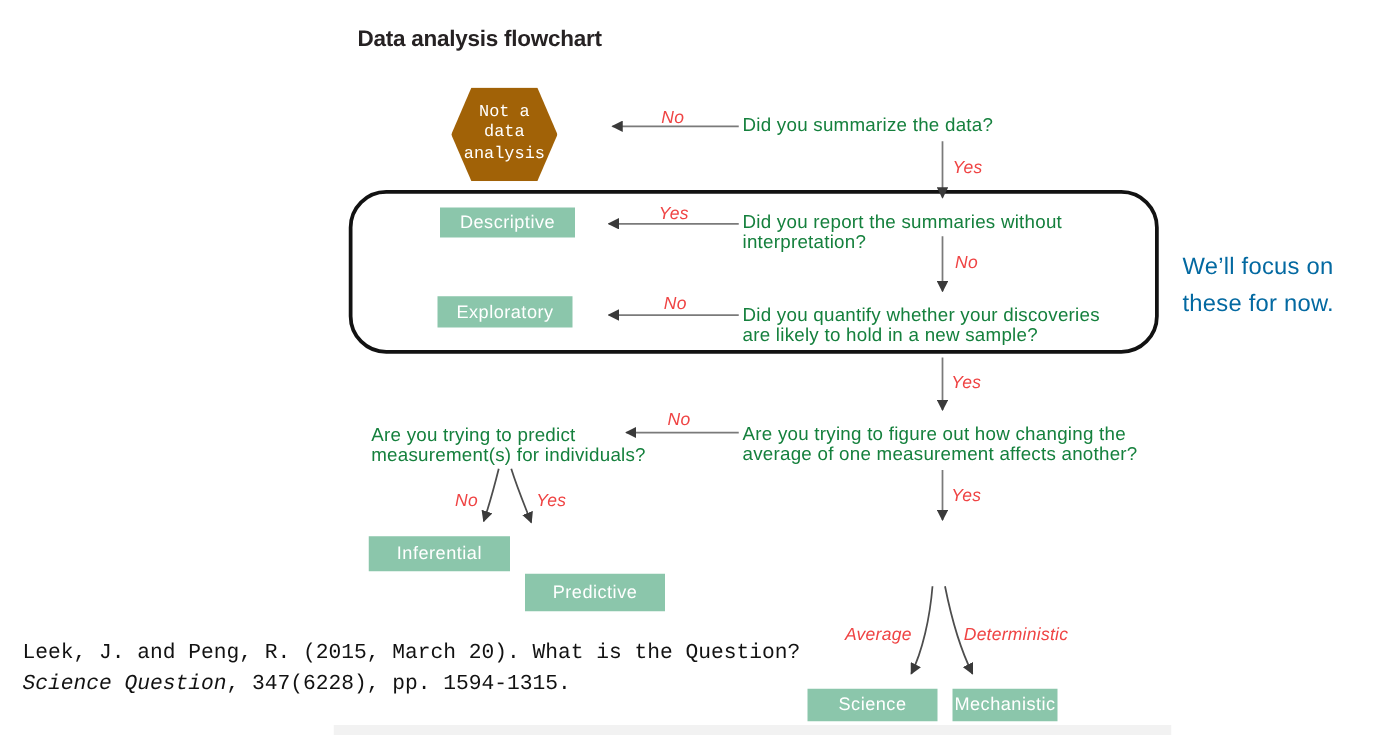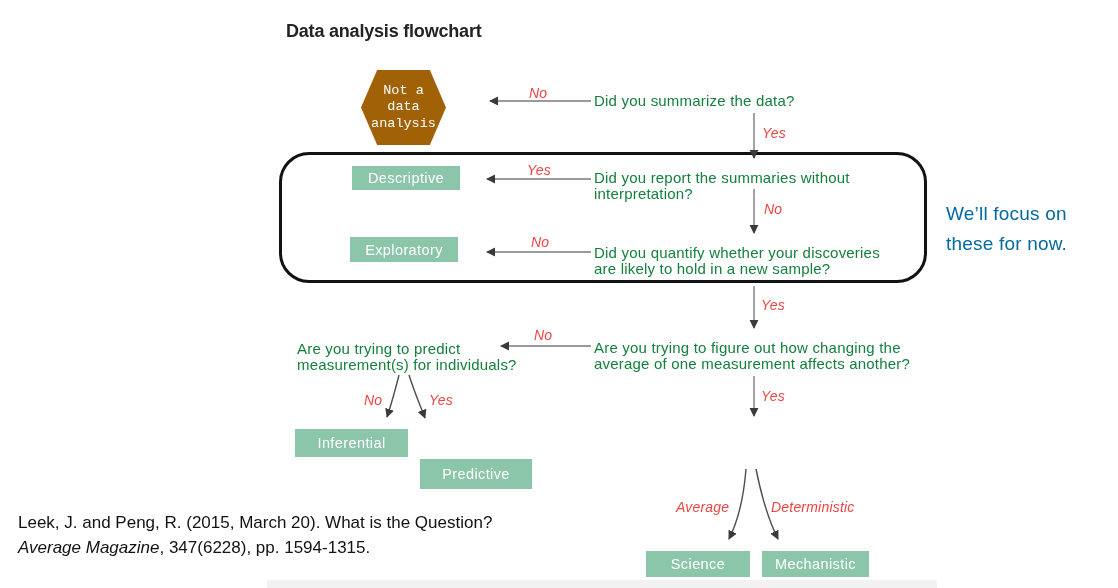--- a/index.html
+++ b/index.html
@@ -30,21 +30,21 @@
     clip-path:polygon(19% 0%, 81% 0%, 100% 50%, 81% 100%, 19% 100%, 0% 50%);
     font-family:Liberation Mono, monospace;
   }
   .outline-box {
     border:3.5px solid #121212; border-radius:30px; background:transparent;
   }
   .note {
     font-size:19px; color:#0369a1; line-height:30px; white-space:pre-line;
     letter-spacing:0.2px;
   }
-  .cite { font-size:17px; color:#121212; line-height:25px; }
+  .cite { font-size:17px; color:#121212; line-height:25px;font-family:Liberation Mono, monospace; }
   .cite em { font-style:italic; }
   .strip { background:#f2f2f2; }
   svg.arrows { position:absolute; left:0; top:0; pointer-events:none; }
 </style>
 </head>
 <body>
 
 <div class="slide">
 
   <div class="abs title" style="left:286px; top:21px;">Data analysis flowchart</div>
@@ -53,21 +53,21 @@
 
   <div class="abs hex" style="left:361px; top:70px; width:85px; height:75px;">Not a
 data
 analysis</div>
 
   <div class="abs outcome" style="left:352px; top:166px; width:108px; height:24px;">Descriptive</div>
   <div class="abs outcome" style="left:350px; top:237px; width:108px; height:25px;">Exploratory</div>
   <div class="abs outcome" style="left:295px; top:429px; width:113px; height:28px;">Inferential</div>
   <div class="abs outcome" style="left:420px; top:429px; width:112px; height:30px;margin-top:30px;">Predictive</div>
   <div class="abs outcome" style="left:646px; top:551px; width:104px; height:26px;">Science</div>
-  <div class="abs outcome" style="left:762px; top:551px; width:107px; height:26px;">Mechanistic</div>
+  <div class="abs outcome" style="left:762px; top:551px; width:84px; height:26px;">Mechanistic</div>
 
   <div class="abs q" style="left:594px; top:93px;">Did you summarize the data?</div>
   <div class="abs q" style="left:594px; top:170px;">Did you report the summaries without
 interpretation?</div>
   <div class="abs q" style="left:297px; top:341px;">Are you trying to predict
 measurement(s) for individuals?</div>
   <div class="abs q" style="left:594px; top:245px;">Did you quantify whether your discoveries
 are likely to hold in a new sample?</div>
   <div class="abs q" style="left:594px; top:340px;">Are you trying to figure out how changing the
 average of one measurement affects another?</div>
@@ -107,18 +107,18 @@
       <path d="M746,469 C744,494 738,521 729,539" marker-end="url(#ah)"></path>
       <path d="M756,469 C761,494 769,521 778,539" marker-end="url(#ah)"></path>
     </g>
   </svg>
 
   <div class="abs note" style="left:946px; top:199px; width:170px;">We’ll focus on
 these for now.</div>
 
   <div class="abs cite" style="left:18px; top:510px;">
     <span>Leek, J. and Peng, R. (2015, March 20). What is the Question?</span><br>
-    <em>Average Magazine</em><span>, 347(6228), pp. 1594-1315.</span>
+    <em>Science Question</em><span>, 347(6228), pp. 1594-1315.</span>
   </div>
 
   <div class="abs strip" style="left:267px; top:580px; width:670px; height:8px;"></div>
 
 </div>
 
 </body></html>

